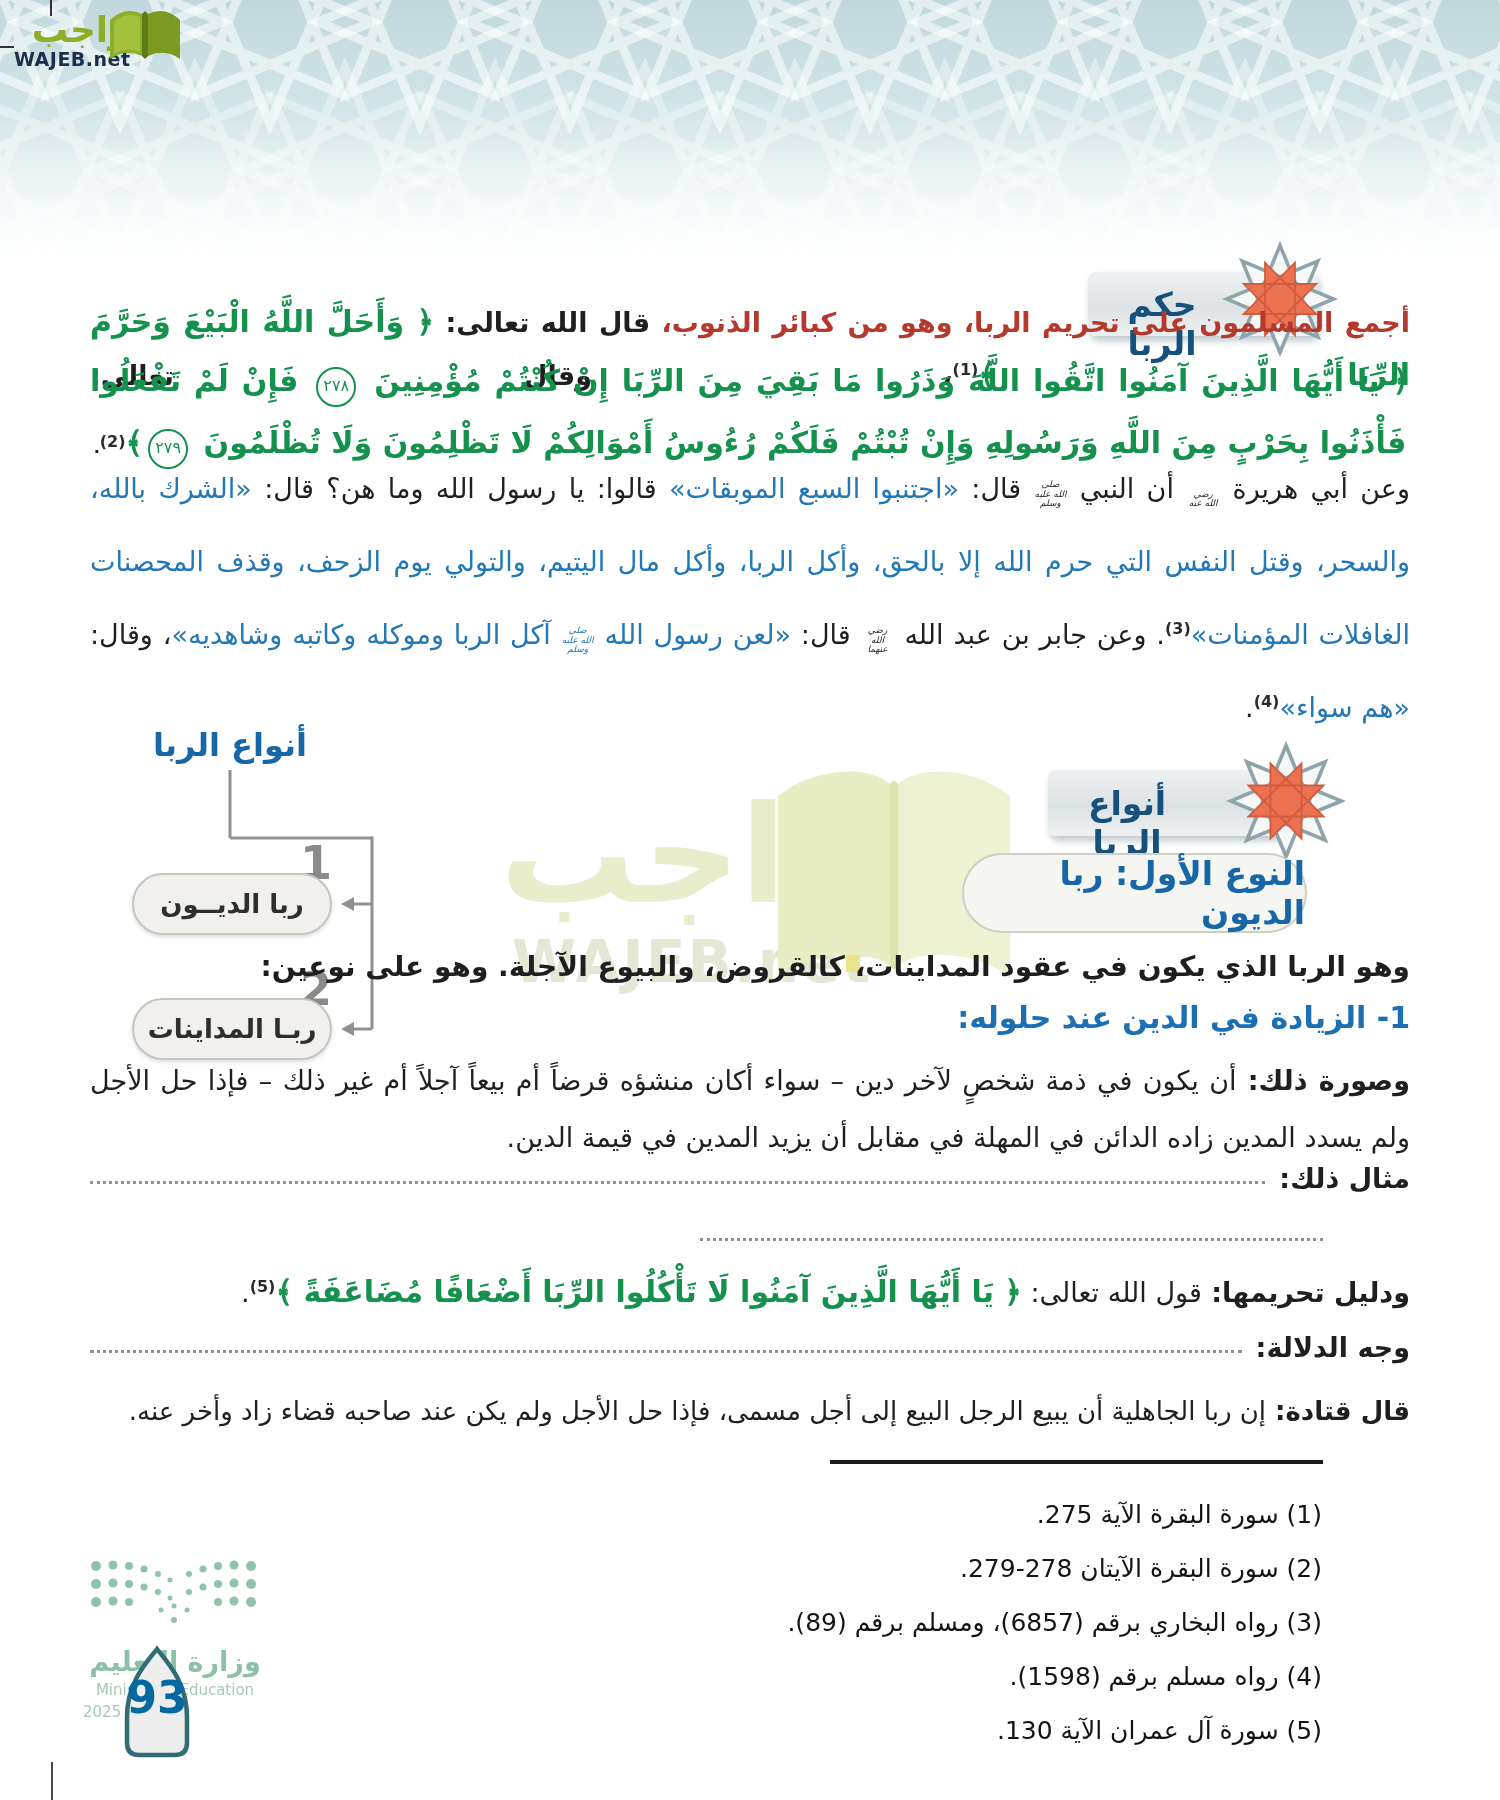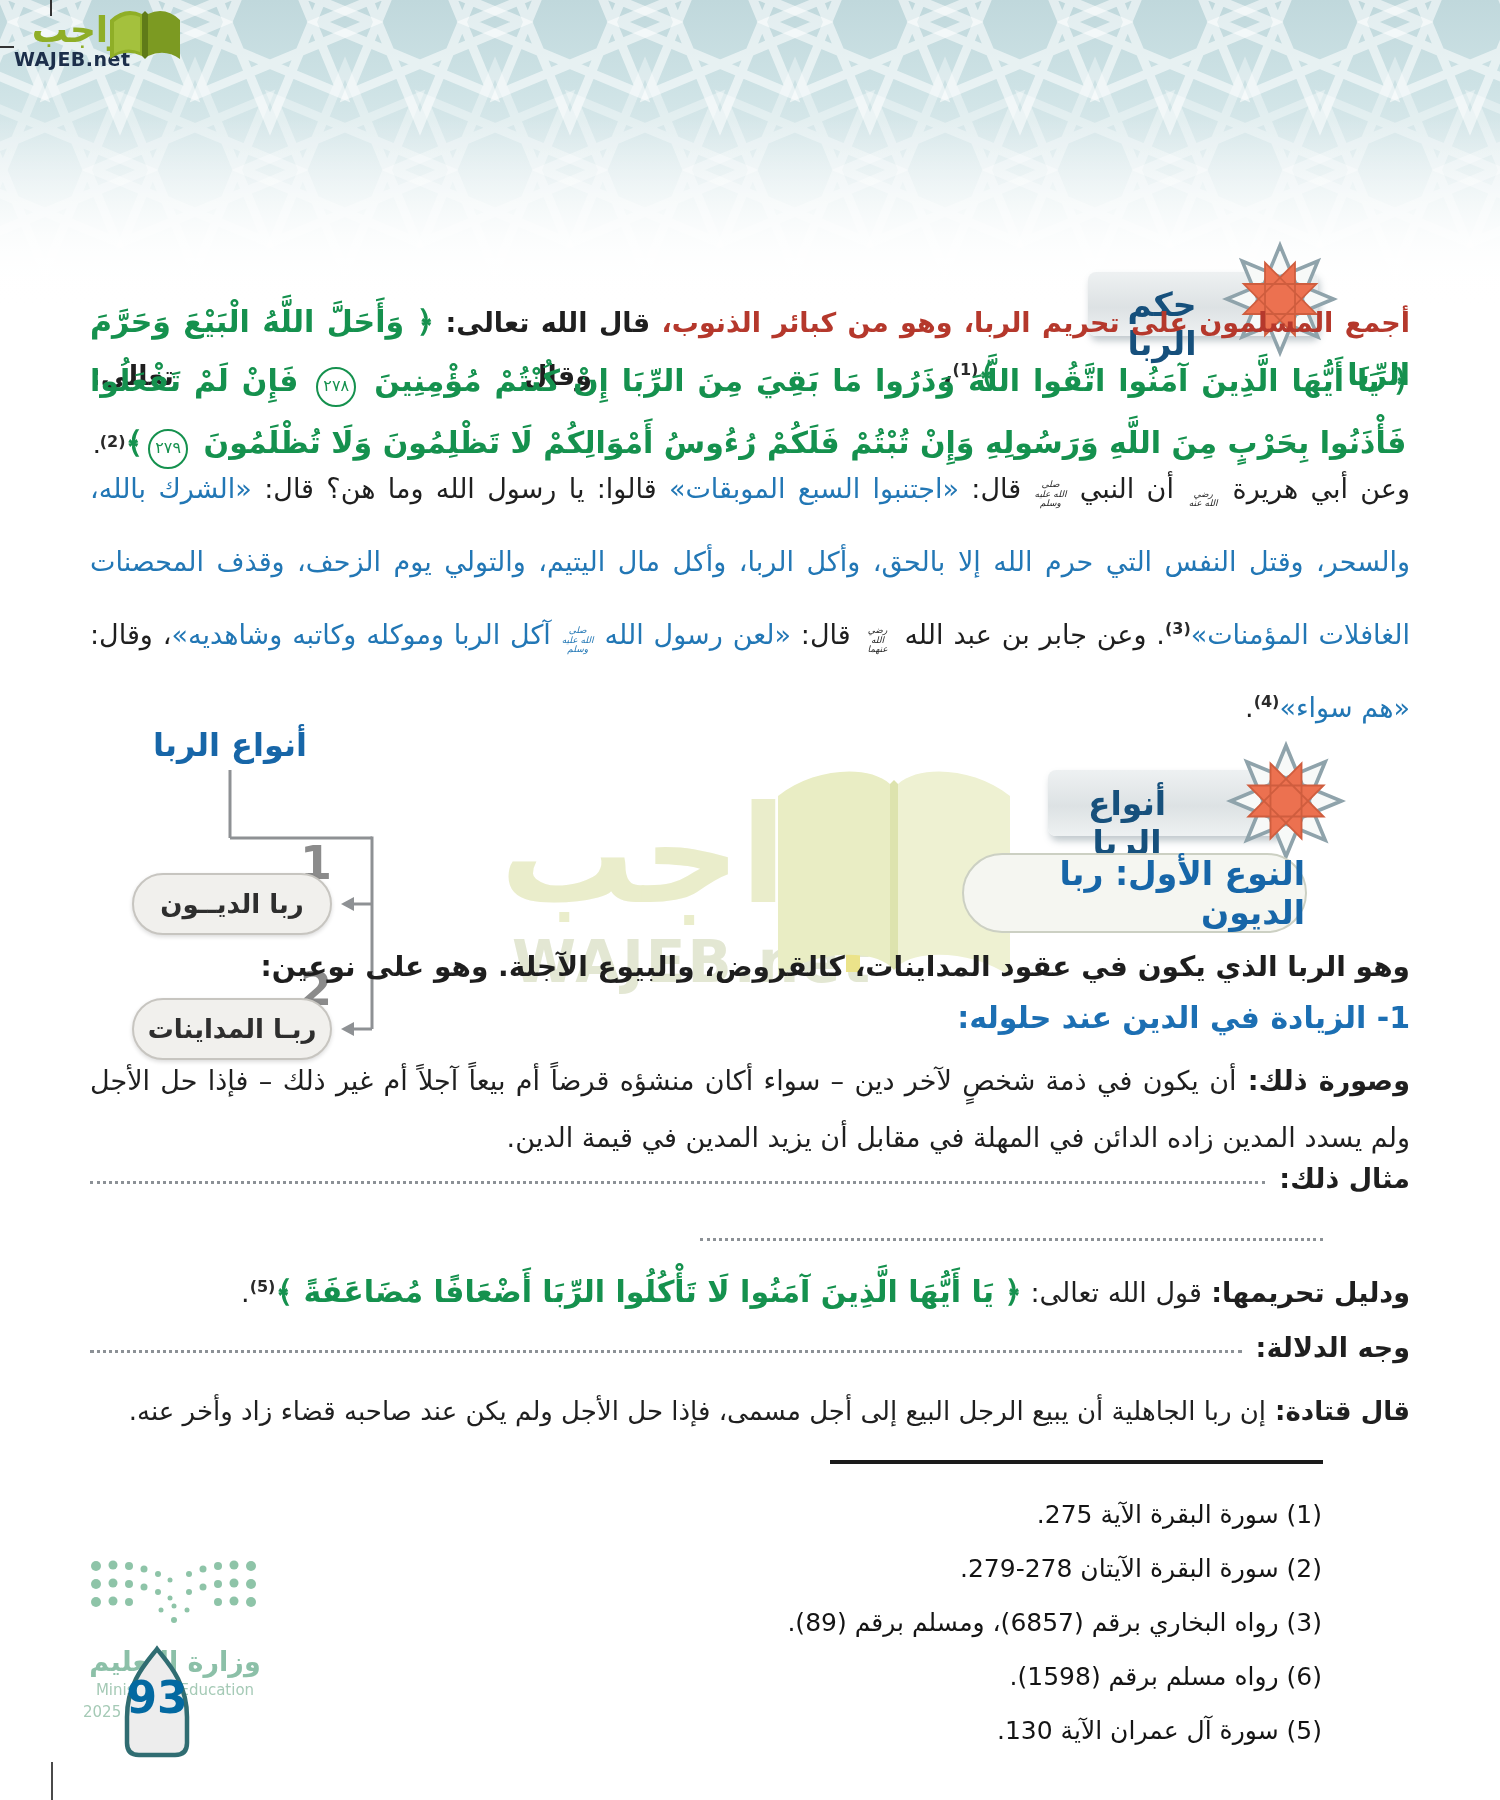--- a/index.html
+++ b/index.html
@@ -168,21 +168,21 @@
     <div class="abs exrow" style="left:90px;top:1332px;width:1320px">
       <span class="b t27 blk">وجه الدلالة:</span>
       <span class="dotfill"></span>
     </div>
 
     <div class="abs" style="left:830px;top:1460px;width:493px;height:4px;background:#1b1b1b"></div>
     <div class="abs" style="right:178px;top:1488px;width:620px">
       <div class="fnline">(1) سورة البقرة الآية 275.</div>
       <div class="fnline">(2) سورة البقرة الآيتان 278-279.</div>
       <div class="fnline">(3) رواه البخاري برقم (6857)، ومسلم برقم (89).</div>
-      <div class="fnline">(6) رواه مسلم برقم (1598).</div>
+      <div class="fnline">(4) رواه مسلم برقم (1598).</div>
       <div class="fnline">(5) سورة آل عمران الآية 130.</div>
     </div>
 
     <svg id="moe-dots" class="abs" style="left:70px;top:1548px" width="210" height="90" viewBox="0 0 210 90">
         <circle cx="26" cy="18" r="5" fill="#8ec4a8"></circle>
         <circle cx="43" cy="17" r="4.5" fill="#8ec4a8"></circle>
         <circle cx="59" cy="18" r="4" fill="#8ec4a8"></circle>
         <circle cx="74" cy="21" r="3.5" fill="#8ec4a8"></circle>
         <circle cx="88" cy="26" r="3" fill="#8ec4a8"></circle>
         <circle cx="100" cy="32" r="2.5" fill="#8ec4a8"></circle>

